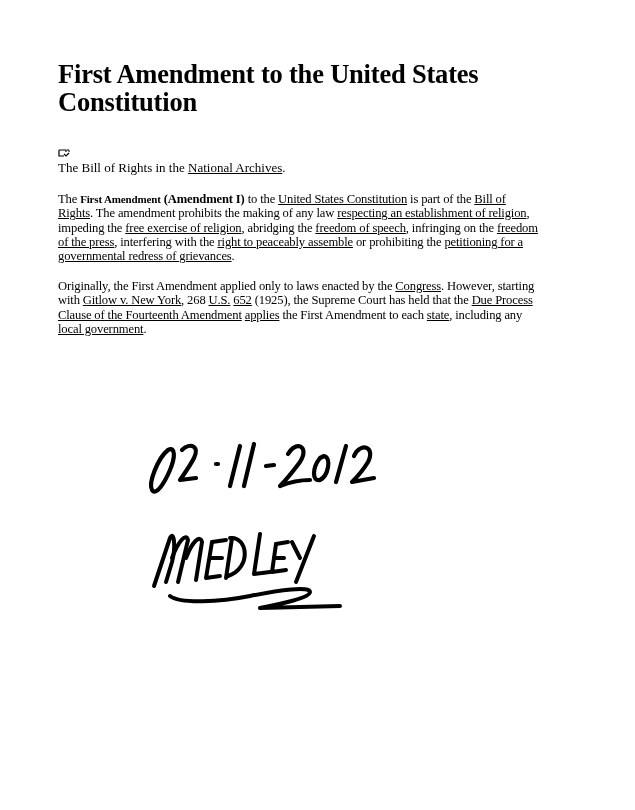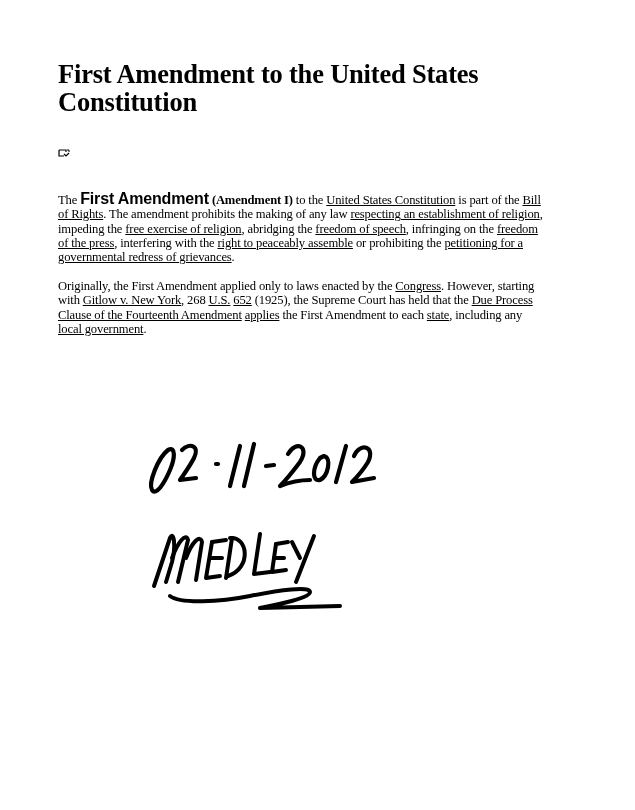--- a/index.html
+++ b/index.html
@@ -6,38 +6,39 @@
     body { width: 635px; height: 810px; position: relative; overflow: hidden; color: #000; font-family: "Liberation Serif", "DejaVu Serif", serif; }
     .page { position: absolute; left: 0; top: 0; width: 588px; height: 810px; background: #fff; }
     .title { position: absolute; left: 58px; top: 60px; width: 470px; margin: 0; font-family: "Liberation Serif", serif; font-weight: bold; font-size: 26.5px; line-height: 28px; letter-spacing: -0.2px; }
     .img-icon { position: absolute; left: 58px; top: 149px; width: 12px; height: 9px; }
     .caption { position: absolute; left: 58px; top: 161px; font-size: 13px; line-height: 14px; white-space: nowrap; }
     .para { position: absolute; left: 58px; width: 485px; margin: 0; font-size: 12.6px; line-height: 14.3px; letter-spacing: -0.15px; }
     .p1 { top: 192px; }
     .p2 { top: 279px; }
     .lnk { text-decoration: underline; text-underline-offset: 1px; color: #000; }
     .b { font-weight: bold; }
-    .bh { font-weight: bold; font-family: Liberation Sans, sans-serif; font-size: 16px; }
+    .bh { font-weight: bold; font-family: Liberation Serif, serif; font-size: 11px; }
     .ital { }
     .hand { position: absolute; }
     .date { left: 140px; top: 428px; width: 290px; height: 80px; }
     .sig { left: 140px; top: 518px; width: 260px; height: 100px; }
   </style>
 </head>
 <body>
 
 <div class="page">
 
   <h1 class="title">First Amendment to the United States Constitution</h1>
 
   <svg class="img-icon" viewBox="0 0 12 9">
     <path d="M1 1 H8 V3 M1 1 V7 H6 M6 5 L8 7 L11 4" fill="none" stroke="#000" stroke-width="1.2"></path>
     <path d="M9 1 H11 V3" fill="none" stroke="#000" stroke-width="1"></path>
   </svg>
 
+  <div class="caption"><span>The Bill of Rights in the </span><a class="lnk">National Archives</a><span>.</span></div>
 
   <p class="para p1"><span>The </span><span class="bh">First Amendment</span><span> </span><span class="b">(Amendment I)</span><span> to the </span><a class="lnk">United States Constitution</a><span> is part of the </span><a class="lnk">Bill of Rights</a><span>. The amendment prohibits the making of any law </span><a class="lnk">respecting an establishment of religion</a><span>, impeding the </span><a class="lnk">free exercise of religion</a><span>, abridging the </span><a class="lnk">freedom of speech</a><span>, infringing on the </span><a class="lnk">freedom of the press</a><span>, interfering with the </span><a class="lnk">right to peaceably assemble</a><span> or prohibiting the </span><a class="lnk">petitioning for a governmental redress of grievances</a><span>.</span></p>
 
   <p class="para p2"><span>Originally, the First Amendment applied only to laws enacted by the </span><a class="lnk">Congress</a><span>. However, starting with </span><a class="lnk ital">Gitlow v. New York</a><span>, 268 </span><a class="lnk">U.S.</a><span> </span><a class="lnk">652</a><span> (1925), the Supreme Court has held that the </span><a class="lnk">Due Process Clause of the Fourteenth Amendment</a><span> </span><a class="lnk">applies</a><span> the First Amendment to each </span><a class="lnk">state</a><span>, including any </span><a class="lnk">local government</a><span>.</span></p>
 
   <svg class="hand date" viewBox="0 0 290 80" aria-label="02-11-2012">
     <g fill="none" stroke="#000" stroke-width="4.2" stroke-linecap="round" stroke-linejoin="round">
 
       <path d="M28 22 C18 30 8 55 12 62 C16 68 24 56 30 42 C35 30 36 18 28 22 Z"></path>
 

